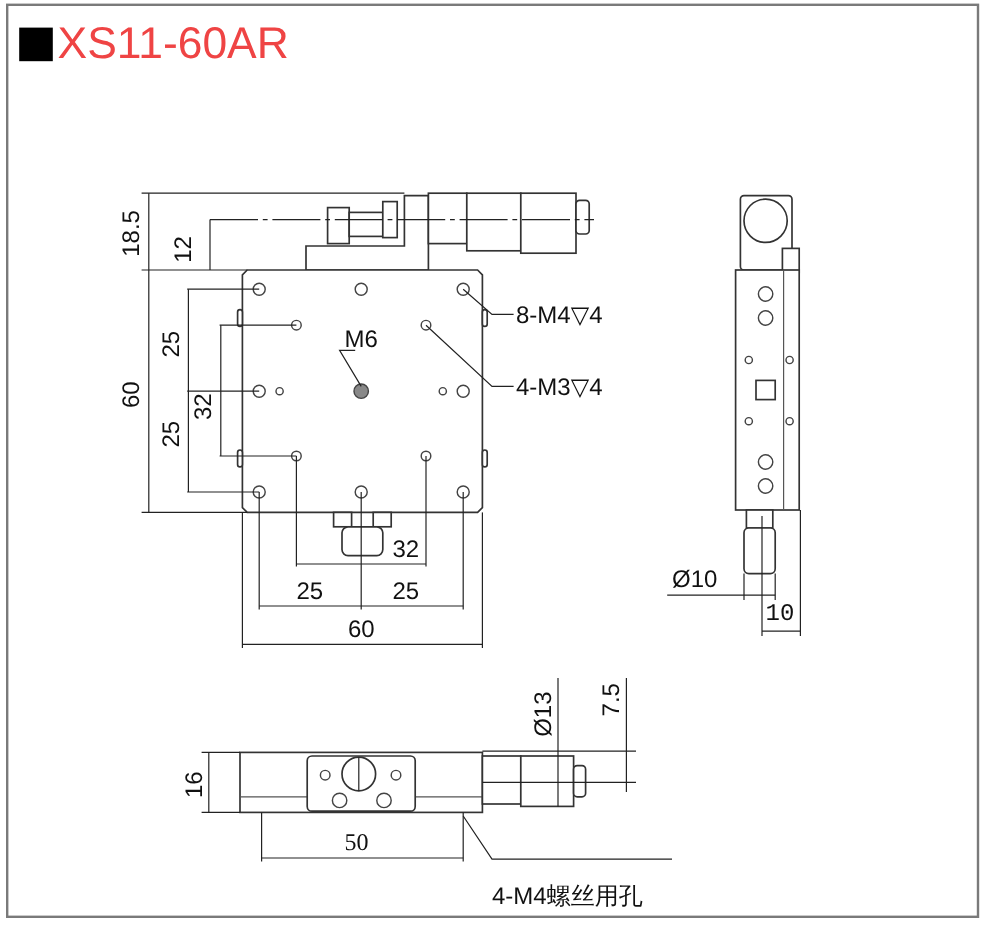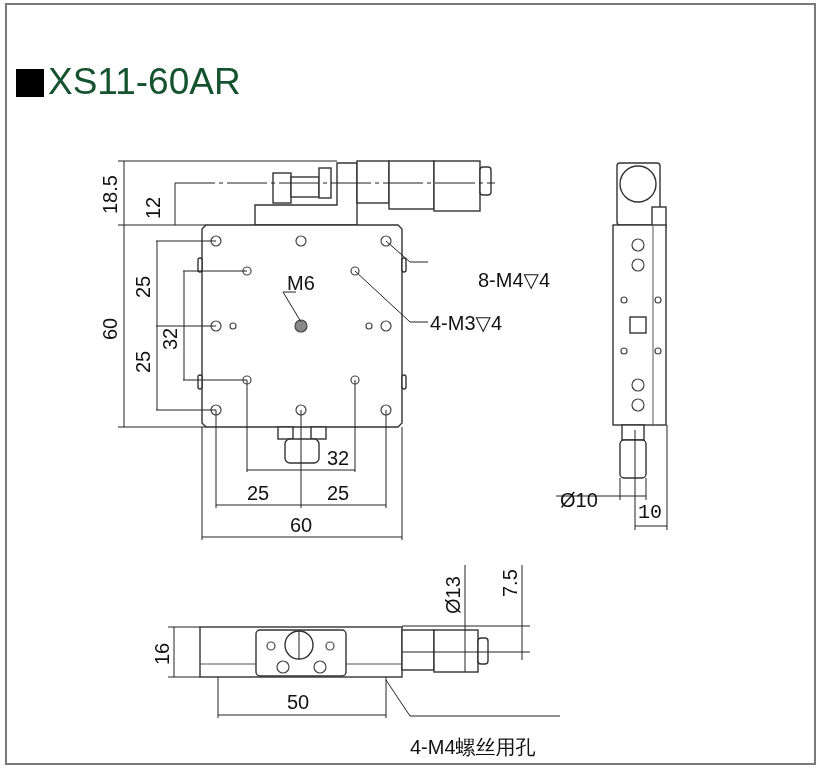--- a/index.html
+++ b/index.html
@@ -1,18 +1,18 @@
 <!DOCTYPE html>
 <html><head>
 <meta charset="utf-8">
 <style>
   html, body { margin: 0; padding: 0; background: #ffffff; }
   body { width: 824px; height: 775px; position: relative; overflow: hidden; font-family: "Liberation Sans", sans-serif; }
   .frame { position: absolute; left: 5px; top: 3px; width: 811px; height: 762px; border: 2px solid #7a7a7a; box-sizing: border-box; }
-  .title { position: absolute; left: 16px; top: 14px; font-size: 37px; color: #14532d; letter-spacing: 0px; line-height: 44px; display: flex; align-items: center; margin-top: 46px; }
+  .title { position: absolute; left: 16px; top: 14px; font-size: 37px; color: #ef4444; letter-spacing: 0px; line-height: 44px; display: flex; align-items: center; }
   .title .sq { display: inline-block; width: 28px; height: 28px; background: #000; margin-right: 4px; margin-top: 2px; }
   svg { position: absolute; left: 0; top: 0; }
   .ln { stroke: #222; stroke-width: 1; fill: none; }
   .part { stroke: #333; stroke-width: 1.4; fill: #fff; }
   .thin { stroke: #555; stroke-width: 1; fill: none; }
   .hole { stroke: #444; stroke-width: 1.2; fill: #fff; }
   .txt { position: absolute; font-size: 20px; color: #111; white-space: nowrap; line-height: 20px; }
   .rot { transform-origin: left top; transform: rotate(-90deg); }
 </style>
 </head>
@@ -160,23 +160,23 @@
 <div class="txt rot" style="left:143px; top:219px;">12</div>
 <div class="txt rot" style="left:100px; top:340px;">60</div>
 <div class="txt rot" style="left:133px; top:298px;">25</div>
 <div class="txt rot" style="left:133px; top:373px;">25</div>
 <div class="txt rot" style="left:160px; top:350px;">32</div>
 <div class="txt" style="left:327px; top:448px;">32</div>
 <div class="txt" style="left:247px; top:483px;">25</div>
 <div class="txt" style="left:327px; top:483px;">25</div>
 <div class="txt" style="left:290px; top:515px;">60</div>
 <div class="txt" style="left:287px; top:273px;">M6</div>
-<div class="txt" style="left:430px; top:270px;margin-left:48px;">8-M4▽4</div>
+<div class="txt" style="left:430px; top:253px;">8-M4▽4</div>
 <div class="txt" style="left:430px; top:313px;text-align:right;">4-M3▽4</div>
 
-<div class="txt" style="left:560px; top:473px;margin-top:17px;">Ø10</div>
+<div class="txt" style="left:560px; top:473px;">Ø10</div>
 <div class="txt" style="left:638px; top:503px;font-family:Liberation Mono, monospace;">10</div>
 
 <div class="txt rot" style="left:152px; top:665px;">16</div>
-<div class="txt" style="left:287px; top:692px;">50</div>
+<div class="txt" style="left:287px; top:692px;font-family:Liberation Serif, serif;">50</div>
 <div class="txt rot" style="left:443px; top:614px;">Ø13</div>
 <div class="txt rot" style="left:500px; top:597px;">7.5</div>
 <div class="txt" style="left:410px; top:737px;">4-M4螺丝用孔</div>
 
 </body></html>

